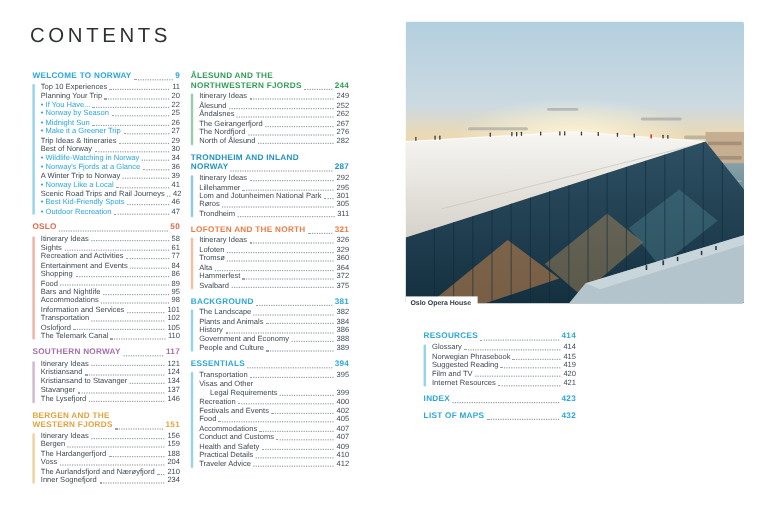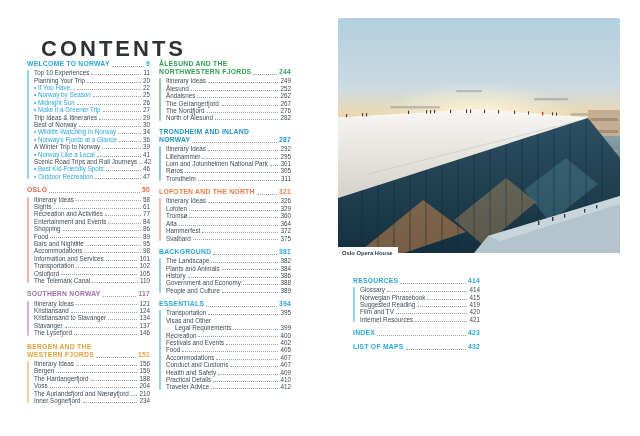--- a/index.html
+++ b/index.html
@@ -1,18 +1,18 @@
 <!DOCTYPE html>
 <html><head>
 <meta charset="utf-8">
 <style>
   html,body{margin:0;padding:0;background:#ffffff;}
   .sheet{position:relative;width:640px;height:436px;background:#ffffff;overflow:hidden;
          font-family:"Liberation Sans",sans-serif;}
-  .contents-title{position:absolute;left:25px;top:20px;margin:16px;font-size:22px;font-weight:700;
+  .contents-title{position:absolute;left:25px;top:20px;margin:0;font-size:17px;font-weight:400;
          letter-spacing:3px;color:#2f3235;}
   .toc-col{position:absolute;top:60px;}
   .col1{left:27px;width:123px;}
   .col2{left:159px;width:132px;}
   .col3{left:353px;top:277px;width:127px;}
   .toc-section{margin-bottom:6px;}
   .sec-head{font-weight:bold;font-size:6.8px;line-height:8.2px;letter-spacing:.25px;}
   .row{display:flex;align-items:flex-end;}
   .dots{flex:1;min-width:3px;border-bottom:1px dotted #9aa1a7;margin:0 2px 1.5px 2px;}
   .sec-page{font-weight:bold;}

